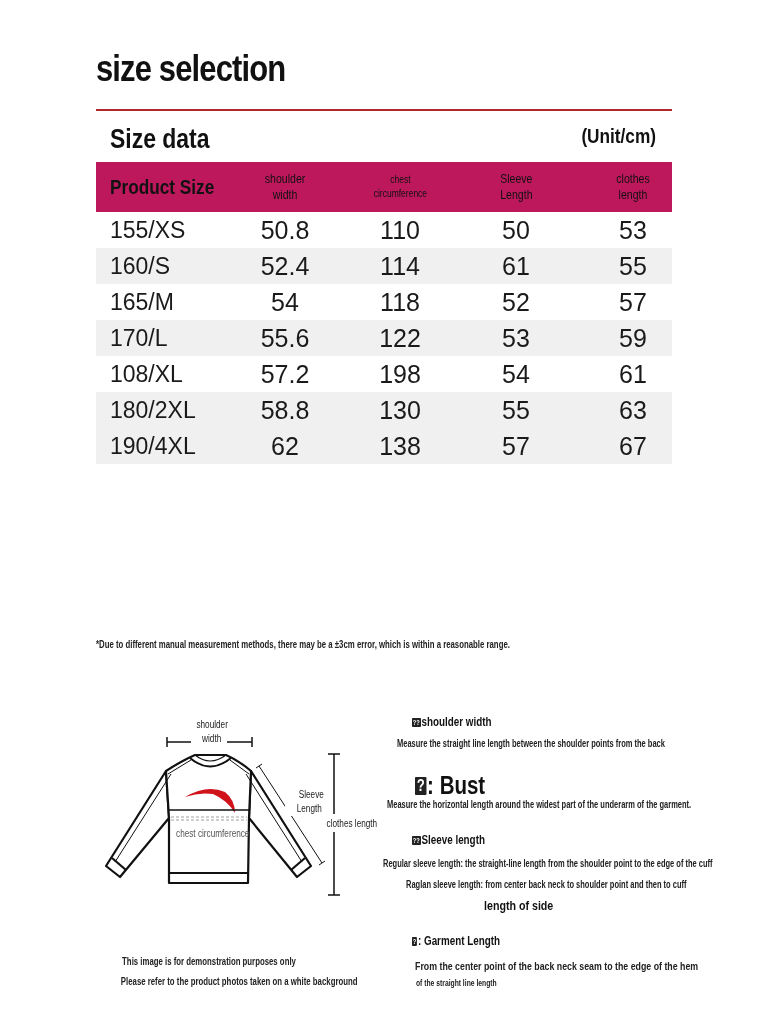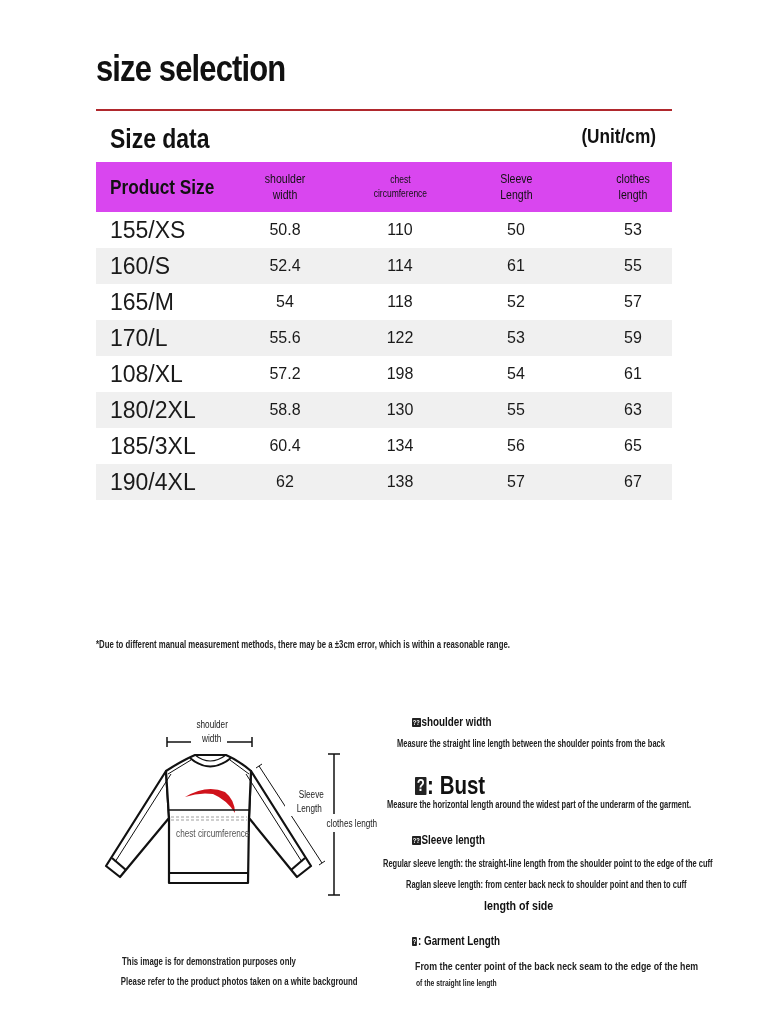--- a/index.html
+++ b/index.html
@@ -8,32 +8,32 @@
 
   #page-title { position: absolute; left: 96px; top: 48px; font-size: 36px; font-weight: bold; letter-spacing: -1px; transform: scaleX(0.86); transform-origin: left top; color: #111; }
   #title-rule { position: absolute; left: 96px; top: 109px; width: 576px; height: 2px; background: #b0282d; }
 
   #section-title { position: absolute; left: 110px; top: 123px; font-size: 28px; font-weight: bold; transform: scaleX(0.82); transform-origin: left top; }
   #unit-label { position: absolute; right: 112px; top: 124px; font-size: 21px; font-weight: bold; transform: scaleX(0.82); transform-origin: right top; }
 
   #size-table { position: absolute; left: 96px; top: 162px; width: 576px; }
   .row { position: relative; height: 36px; display: flex; align-items: center; }
   .row.shade { background: #f0f0f0; padding-left: 29px; }
-  .row.head { height: 50px; background: #d946ef; }
+  .row.head { height: 50px; background: #be185d; }
   .cell { position: absolute; top: 0; height: 100%; display: flex; align-items: center; justify-content: center; text-align: center; }
   .c0 { left: 14px; justify-content: flex-start; text-align: left; }
   .c1 { left: 189px; width: 0; }
   .c2 { left: 304px; width: 0; }
   .c3 { left: 420px; width: 0; }
   .c4 { left: 537px; width: 0; }
   .cell span { white-space: nowrap; }
   .head .c0 span { font-size: 21px; font-weight: bold; transform: scaleX(0.82); transform-origin: left center; display: inline-block; }
   .head .hsmall { font-size: 12px; line-height: 16px; transform: scaleX(0.88); display: inline-block; }
   .head .htiny { font-size: 10px; line-height: 14px; transform: scaleX(0.85); display: inline-block; }
-  .data span { font-size: 16px; color: #1a1a1a; }
+  .data span { font-size: 25px; color: #1a1a1a; }
   .data .c0 span { font-size: 23px; }
 
   #footnote { position: absolute; left: 96px; top: 639px; font-size: 10px; font-weight: bold; color: #222; transform: scaleX(0.78); transform-origin: left top; white-space: nowrap; }
 
   #diagram { position: absolute; left: 95px; top: 710px; width: 290px; height: 200px; }
   .dlabel { position: absolute; font-size: 10px; color: #222; transform: scaleX(0.82); transform-origin: center top; white-space: nowrap; text-align: center; }
 
   .guide { position: absolute; white-space: nowrap; color: #111; }
   .g-head { font-size: 12px; font-weight: bold; transform: scaleX(0.82); transform-origin: left top; }
   .g-big { font-size: 25px; font-weight: bold; transform: scaleX(0.82); transform-origin: left top; }
@@ -165,37 +165,20 @@
         <span>58.8</span>
       </div>
     <div class="cell c2">
         <span>130</span>
       </div>
     <div class="cell c3">
         <span>55</span>
       </div>
     <div class="cell c4">
         <span>63</span>
-      </div>
-  </div>
-  <div class="row data">
-    <div class="cell c0">
-        <span>185/3XL</span>
-      </div>
-    <div class="cell c1">
-        <span>60.4</span>
-      </div>
-    <div class="cell c2">
-        <span>134</span>
-      </div>
-    <div class="cell c3">
-        <span>56</span>
-      </div>
-    <div class="cell c4">
-        <span>65</span>
       </div>
   </div>
   <div class="row data shade">
     <div class="cell c0">
         <span>190/4XL</span>
       </div>
     <div class="cell c1">
         <span>62</span>
       </div>
     <div class="cell c2">

